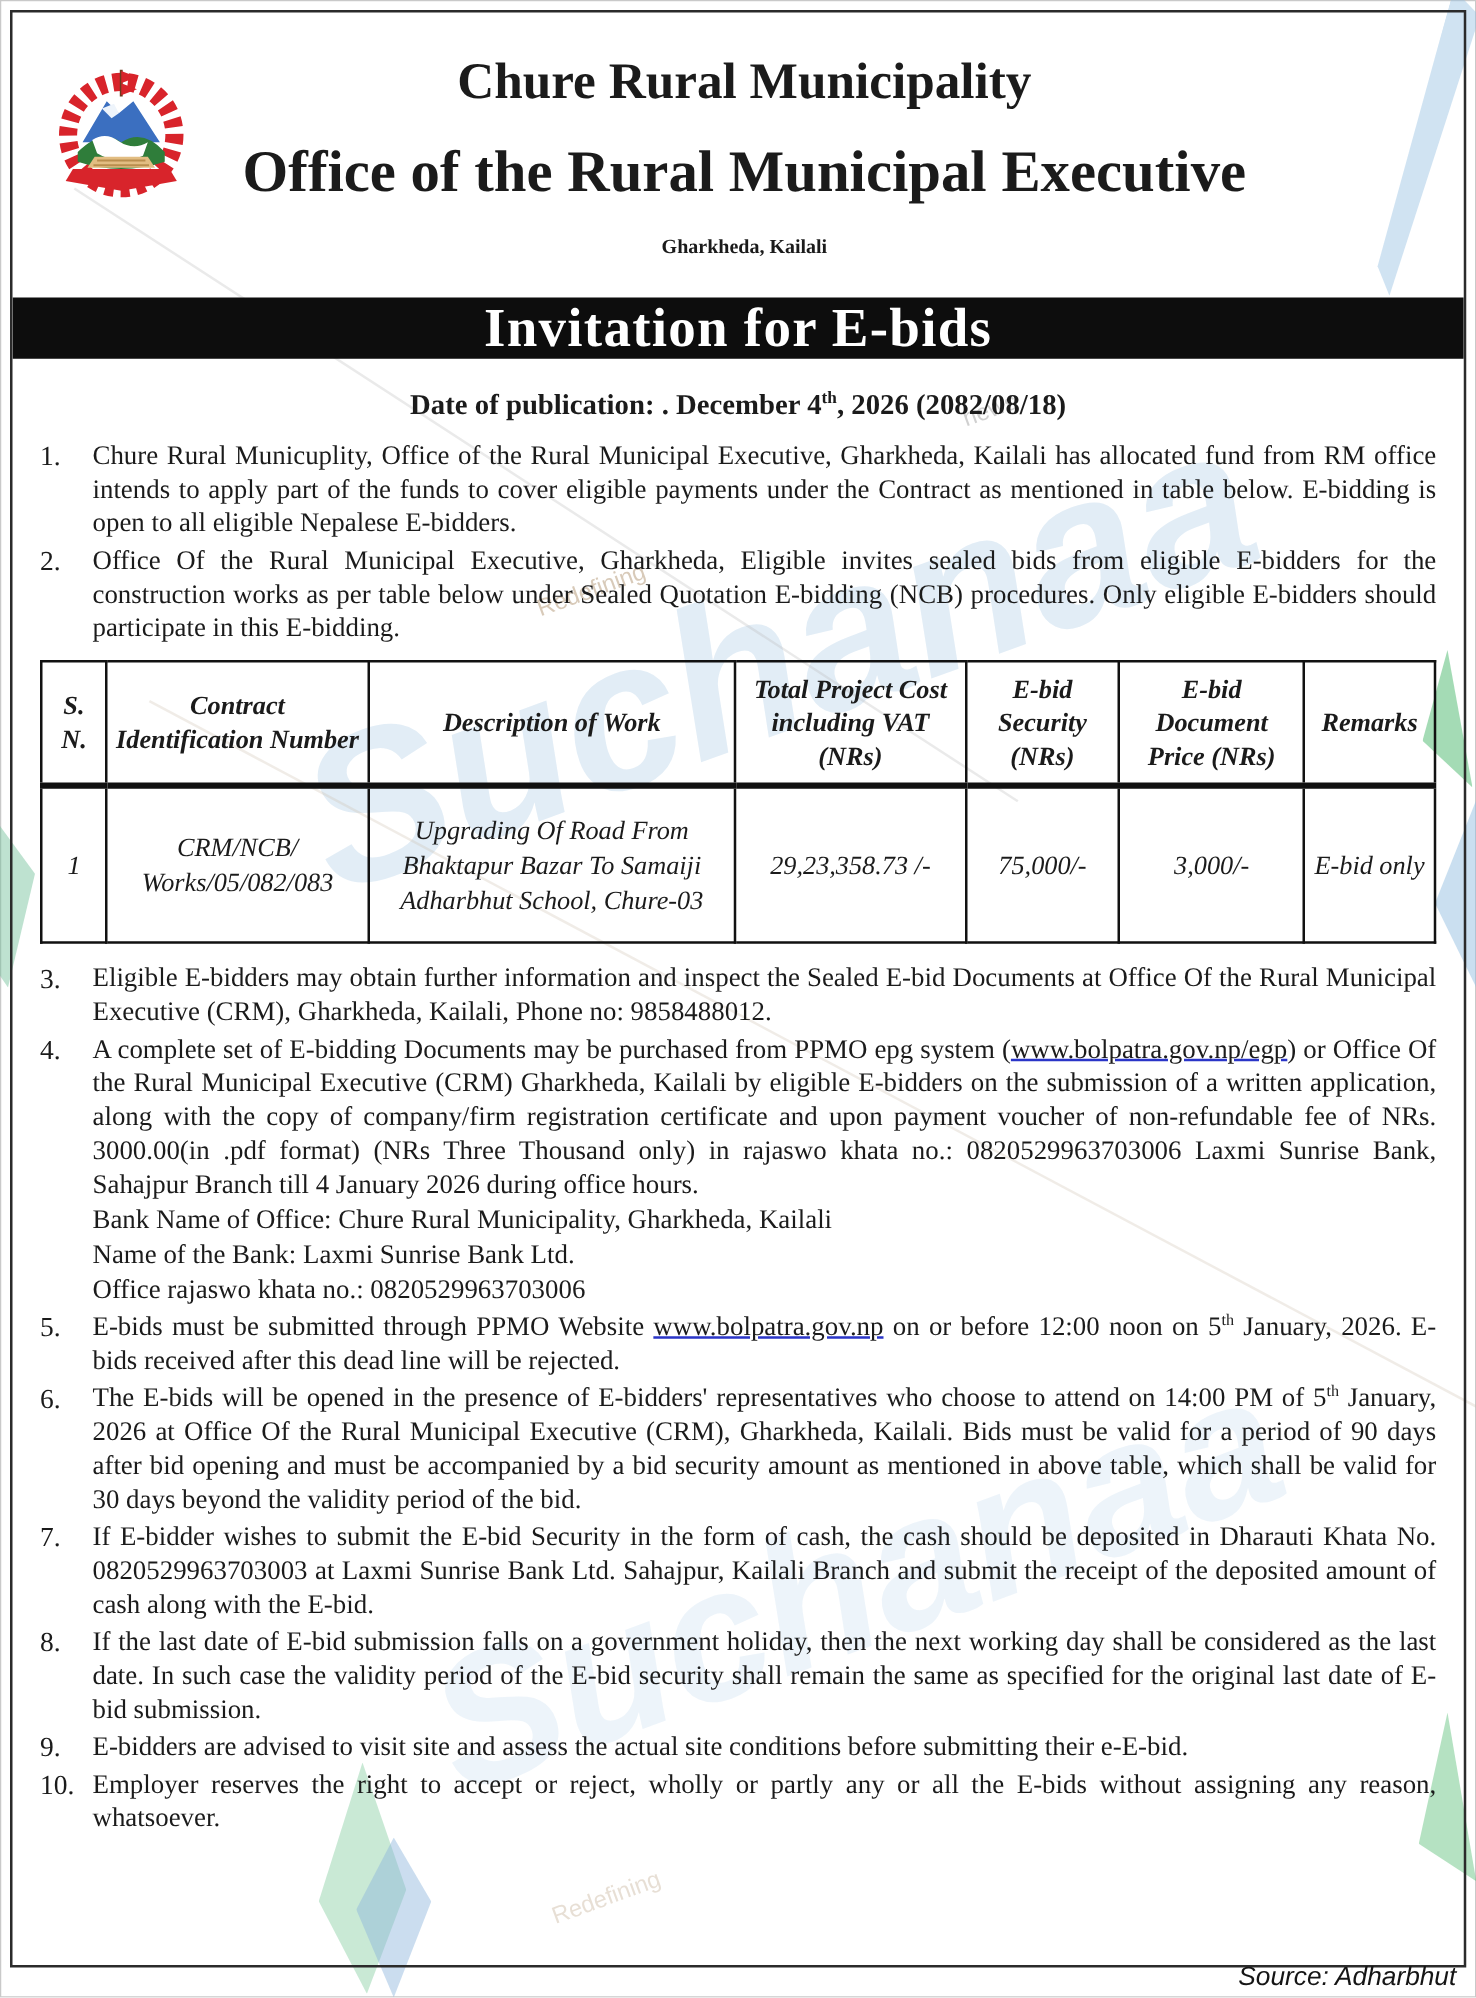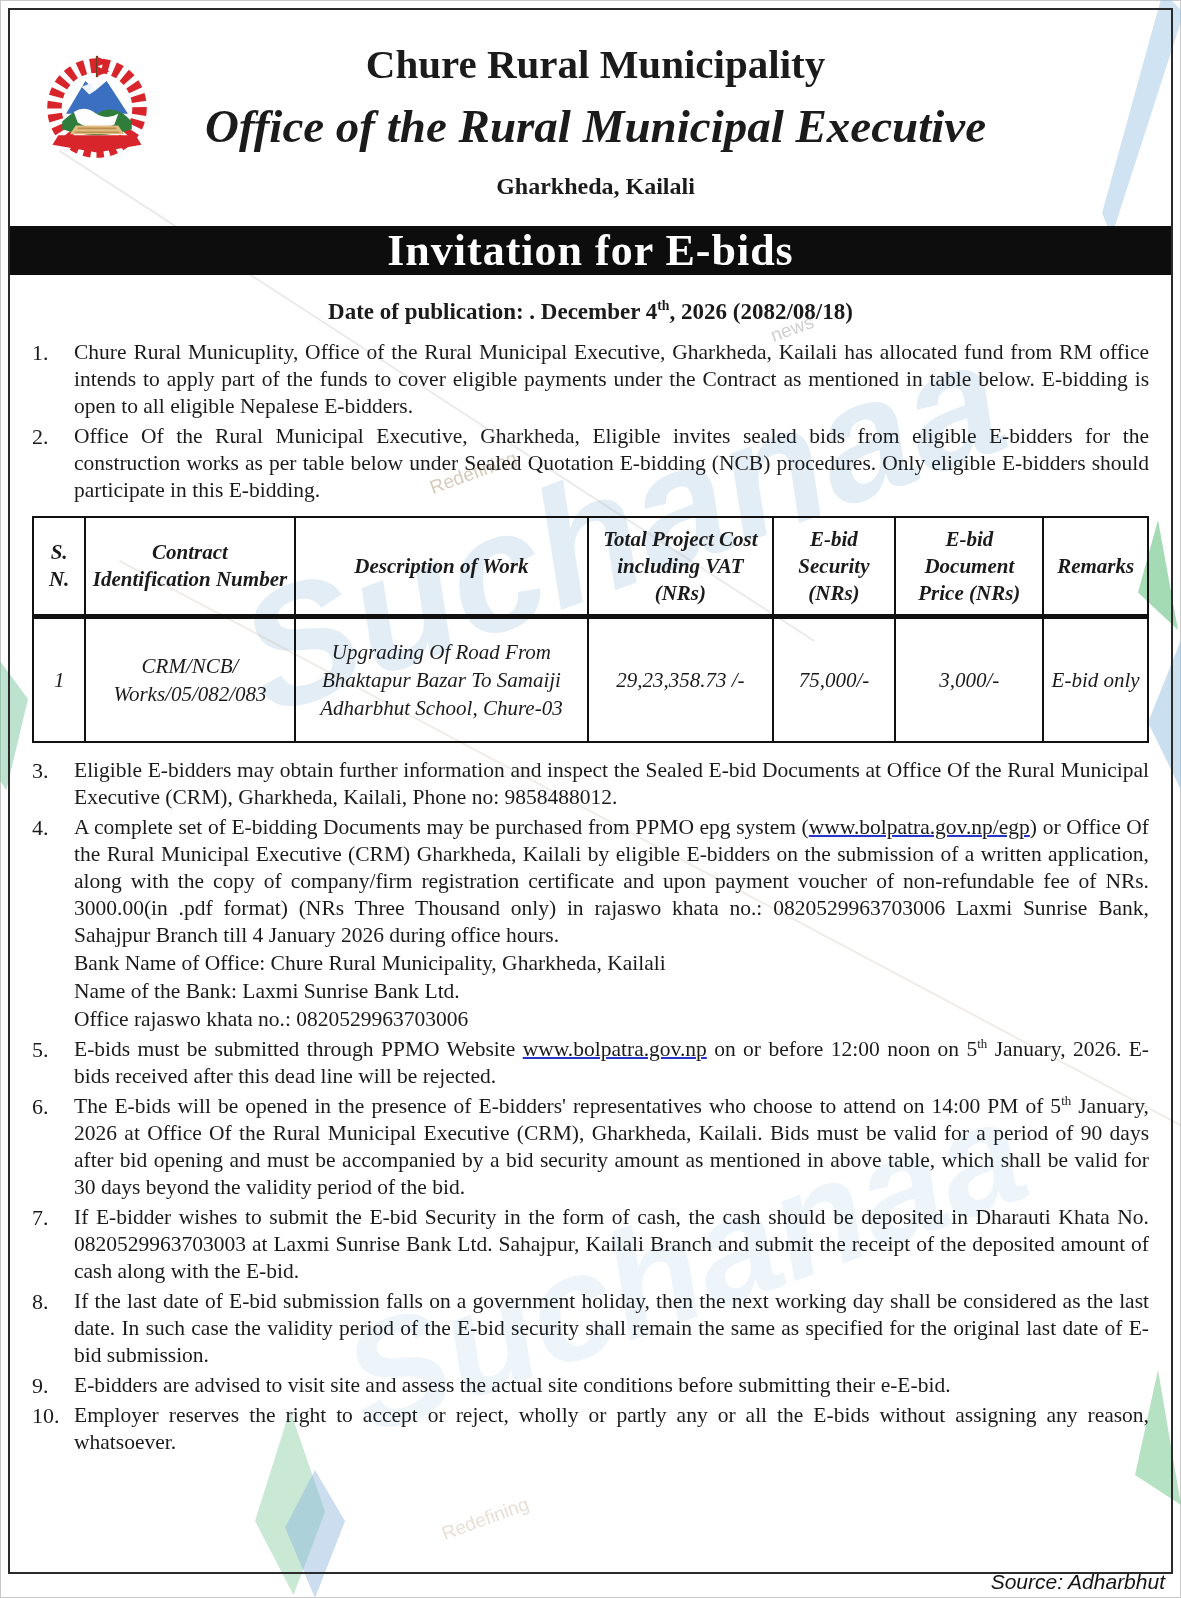--- a/index.html
+++ b/index.html
@@ -20,22 +20,22 @@
   .streak{position:absolute;background:rgba(185,185,185,0.30);height:2px;transform-origin:0 0;z-index:0;}
   
   .doc{
     position:absolute;left:8px;top:8px;width:1161px;height:1562px;
     border:2px solid #2b2b2b;z-index:1;background:transparent;overflow:hidden;
   }
   
   .hdr{position:relative;text-align:center;padding-top:30px;padding-left:10px;}
   .logo{position:absolute;left:28px;top:42px;}
   .t1{font-size:41px;font-weight:bold;line-height:48px;}
-  .t2{font-size:47px;font-weight:bold;line-height:56px;margin-top:10px;font-style:italic;}
-  .t3{font-size:24px;font-weight:bold;line-height:28px;margin-top:18px;}
+  .t2{font-size:47px;font-weight:bold;line-height:56px;margin-top:22px;}
+  .t3{font-size:16px;font-weight:bold;line-height:28px;margin-top:18px;}
   .band{
     margin-top:26px;background:#0d0d0d;color:#ffffff;height:49px;
     display:flex;align-items:center;justify-content:center;font-family:Liberation Serif, serif;
   }
   .band span{font-size:44px;font-weight:bold;letter-spacing:1px;}
   .pubdate{text-align:center;font-weight:bold;font-size:23px;margin-top:24px;}
   sup{font-size:60%;vertical-align:super;line-height:0;}
   
   .list{margin:14px 22px 0 22px;}
   .li{display:flex;margin-bottom:3px;}

